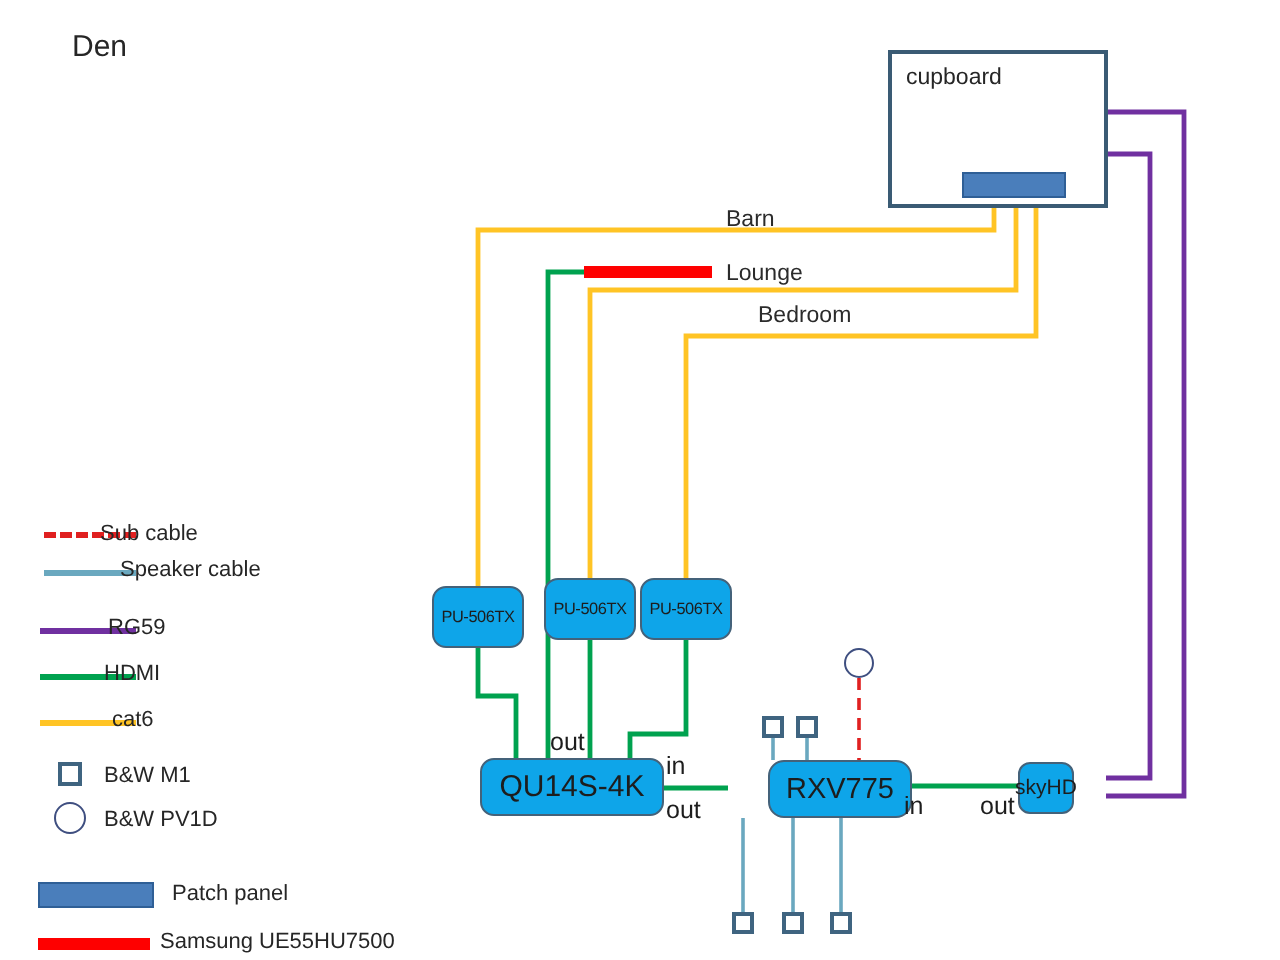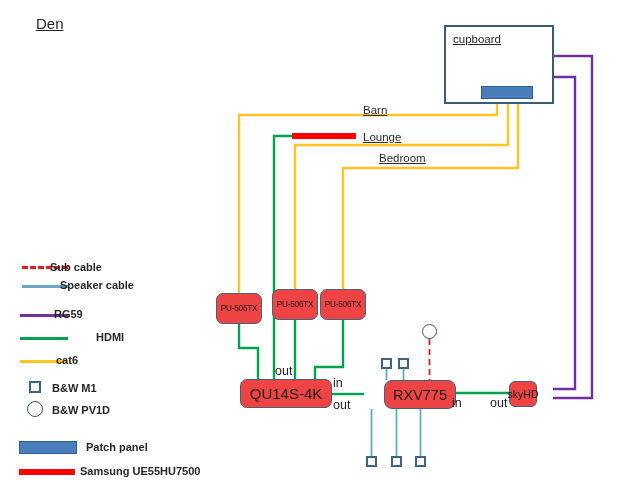--- a/index.html
+++ b/index.html
@@ -26,21 +26,20 @@
     left: 0;
     top: 0;
     width: 640px;
     height: 480px;
   }
   .lbl {
     position: absolute;
     color: #262626;
     white-space: nowrap;
     line-height: 1;
-    text-decoration: underline;
   }
   #den-title {
     left: 36px;
     top: 16px;
     font-size: 15px;
   }
   .room-lbl {
     font-size: 11.5px;
     color: #2b2b2b;
   }
@@ -50,21 +49,21 @@
   #cupboard-lbl {
     left: 453px;
     top: 34px;
     font-size: 11.5px;
   }
   .dev {
     position: absolute;
     box-sizing: border-box;
     border: 1.6px solid #44627a;
     border-radius: 6px;
-    background: #ef4444;
+    background: #0ea5e9;
     display: flex;
     align-items: center;
     justify-content: center;
     color: #1d1d1d;
   }
   .tx {
     width: 46px;
     height: 31px;
     border-radius: 7px;
     font-size: 8.2px;
@@ -163,37 +162,36 @@
     border-radius: 50%;
     background: #ffffff;
   }
   
   #legend { position: absolute; left: 0; top: 0; }
   .lg-text {
     position: absolute;
     font-size: 11px;
     color: #262626;
     white-space: nowrap;
-    font-weight: bold;
   }
   .lg-line {
     position: absolute;
     height: 3px;
   }
   #lg-sub-dash {
     left: 22px; top: 266px; width: 46px; height: 0;
     border-top: 3px dashed #e02020;
   }
   #lg-sub-txt   { left: 50px; top: 261px; }
   #lg-spk-line  { left: 22px; top: 285px; width: 46px; background: #6aa8bf; }
   #lg-spk-txt   { left: 60px; top: 279px; }
   #lg-rg-line   { left: 20px; top: 314px; width: 48px; background: #7030a0; }
   #lg-rg-txt    { left: 54px; top: 308px; }
   #lg-hdmi-line { left: 20px; top: 337px; width: 48px; background: #00a24f; }
-  #lg-hdmi-txt  { left: 52px; top: 331px; margin-left: 44px; }
+  #lg-hdmi-txt  { left: 52px; top: 331px; }
   #lg-cat6-line { left: 20px; top: 360px; width: 48px; background: #ffc425; }
   #lg-cat6-txt  { left: 56px; top: 354px; }
 
   #lg-m1-sym {
     position: absolute; left: 29px; top: 381px;
     width: 12px; height: 12px; box-sizing: border-box;
     border: 2.2px solid #3f6480; background: #ffffff;
   }
   #lg-m1-txt  { left: 52px; top: 382px; }
   #lg-pv-sym {

